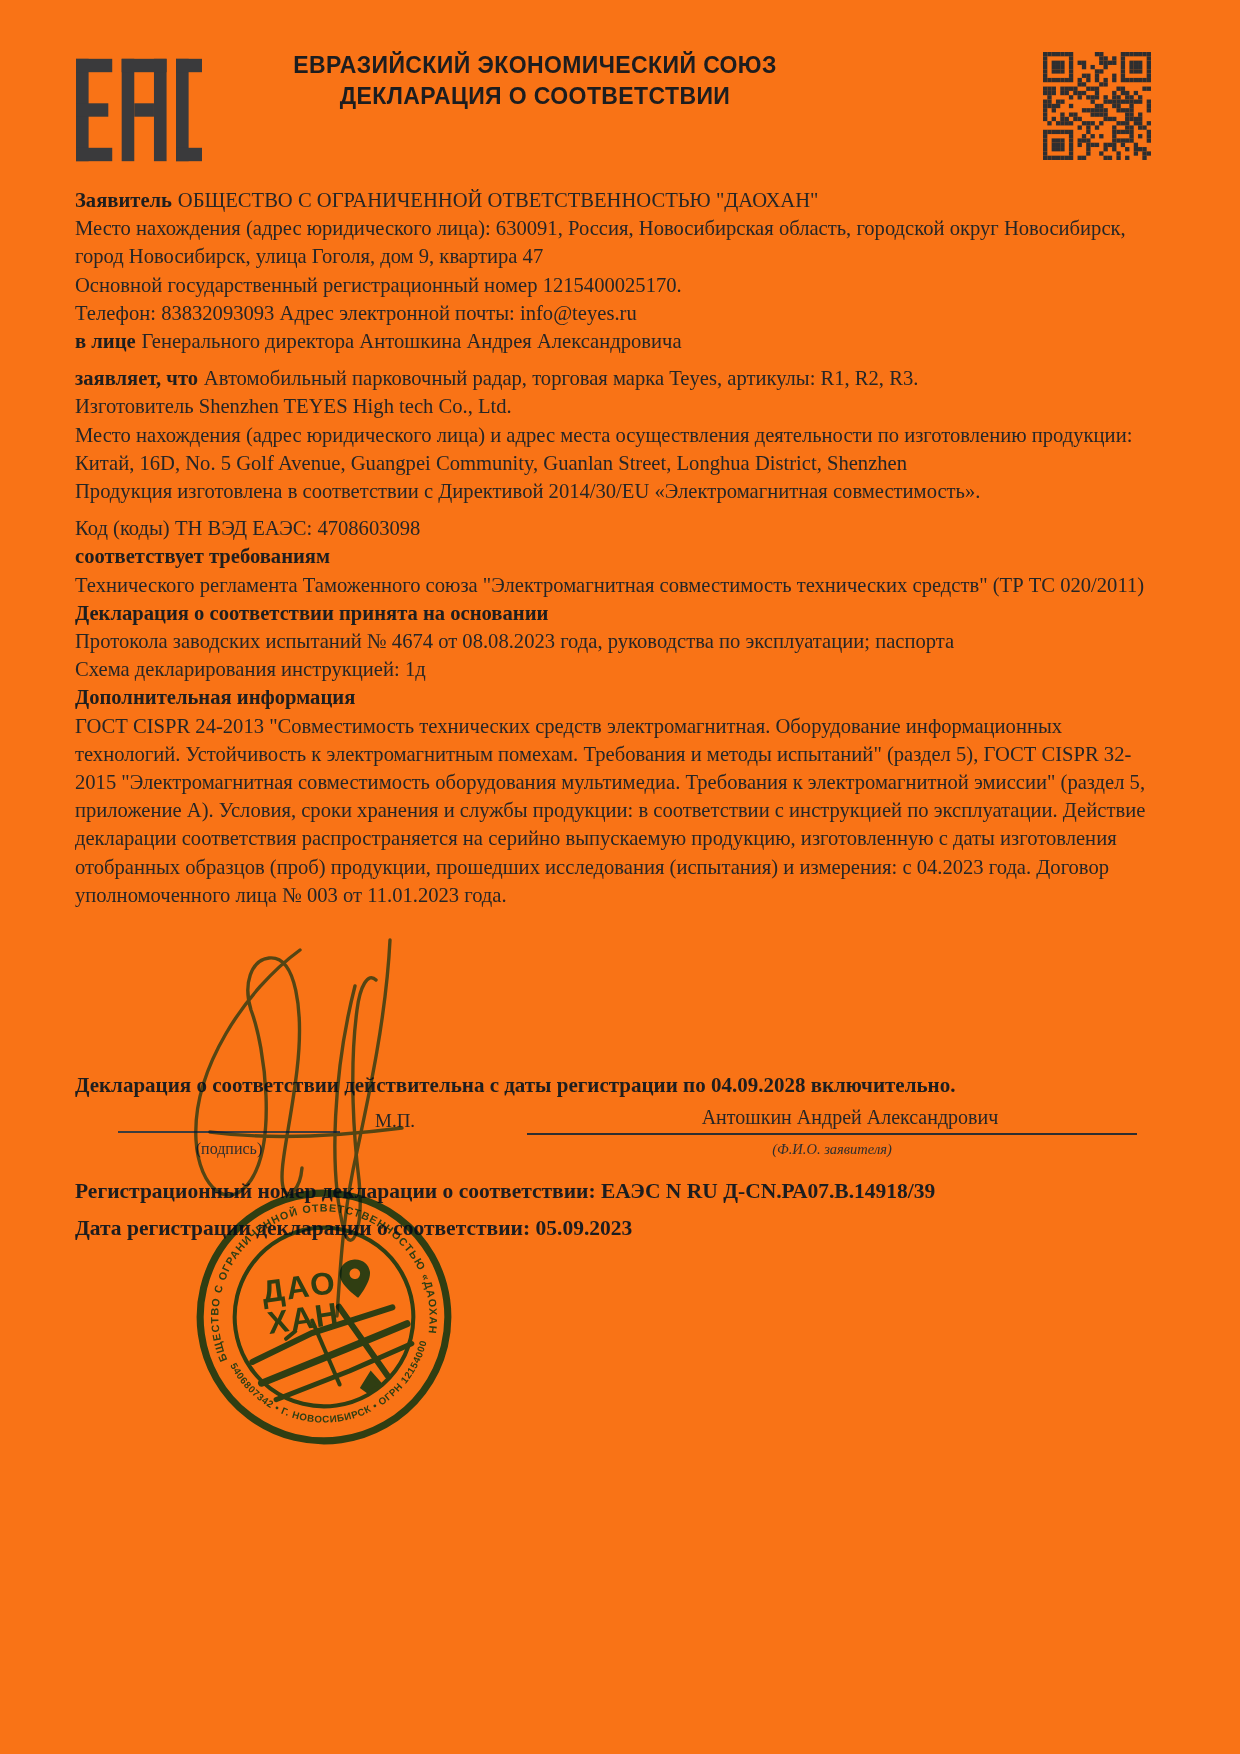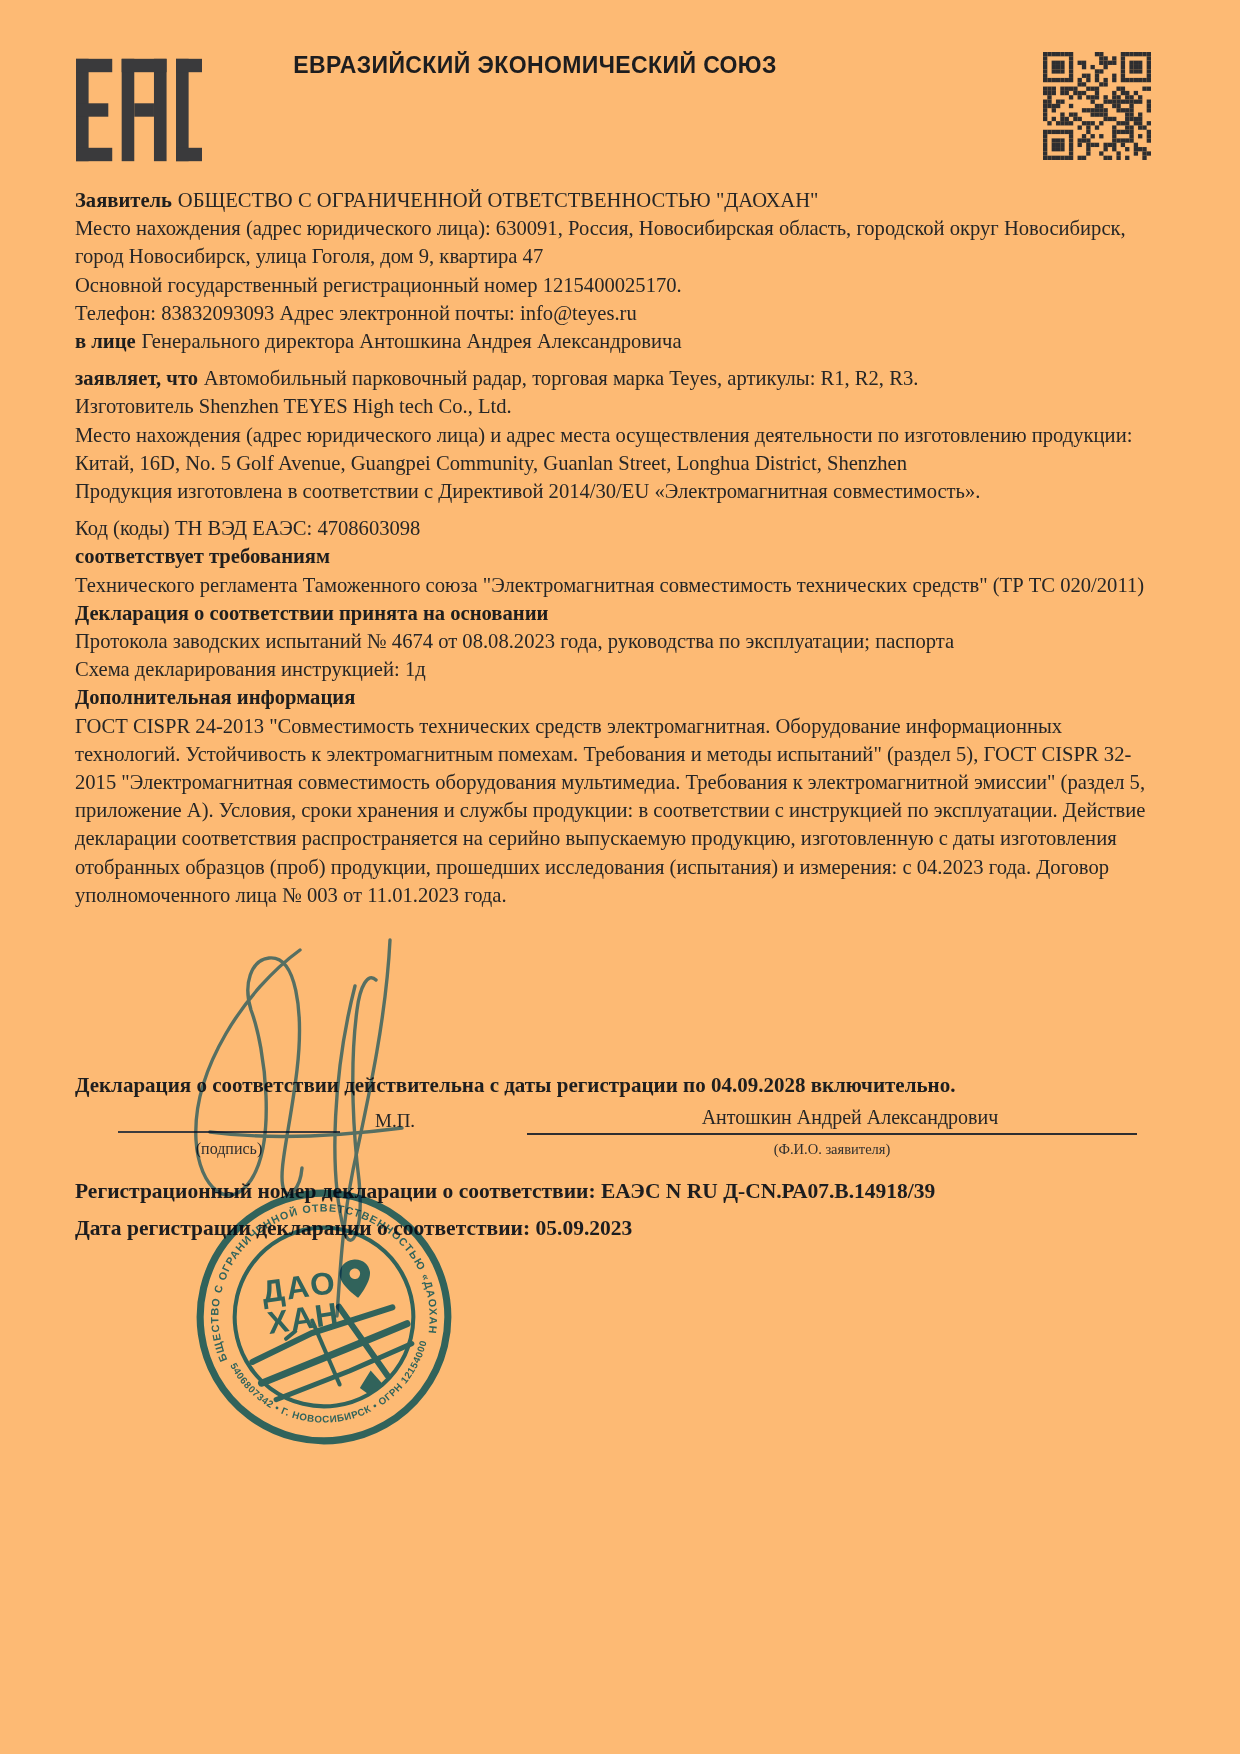--- a/index.html
+++ b/index.html
@@ -1,18 +1,18 @@
 <!DOCTYPE html>
 <html lang="ru"><head>
 <meta charset="utf-8">
 <style>
   html,body{margin:0;padding:0;background:#ffffff;}
   .page{
     position:relative;width:1240px;height:1754px;margin:0 auto;
-    background:#fdba74;overflow:hidden;
+    background:#f97316;overflow:hidden;
     font-family:"Liberation Serif","DejaVu Serif",serif;
     color:#262626;
   }
   
   .eac-logo{position:absolute;left:76px;top:44px;width:126px;height:132px;}
   .doc-title{
     position:absolute;left:210px;top:50px;width:650px;text-align:center;
     font-family:"Liberation Sans","DejaVu Sans",sans-serif;
     font-weight:bold;font-size:23px;line-height:31px;color:#1d1d1f;letter-spacing:.4px;
   }
@@ -29,21 +29,21 @@
   .validity{
     position:absolute;left:75px;top:1073px;width:1100px;
     font-size:21px;font-weight:bold;color:#1e1e1e;
   }
   
   .mp{position:absolute;left:375px;top:1110px;font-size:19px;}
   .fio-name{position:absolute;left:640px;top:1106px;width:420px;text-align:center;font-size:20px;}
   .sig-line{position:absolute;left:118px;top:1131px;width:222px;border-top:2.4px solid #3c3c3e;}
   .fio-line{position:absolute;left:527px;top:1133px;width:610px;border-top:2.6px solid #2e2e30;}
   .sig-caption{position:absolute;left:118px;top:1140px;width:222px;text-align:center;font-size:16px;color:#2e2e2e;}
-  .fio-caption{position:absolute;left:527px;top:1141px;width:610px;text-align:center;font-size:14.5px;color:#2e2e2e;}
+  .fio-caption{position:absolute;left:527px;top:1141px;width:610px;text-align:center;font-size:14.5px;color:#2e2e2e;font-style:italic;}
   
   .reg-line1{position:absolute;left:75px;top:1179px;font-size:21.5px;font-weight:bold;color:#1d1d1f;}
   .reg-line2{position:absolute;left:75px;top:1216px;font-size:21.5px;font-weight:bold;color:#1d1d1f;}
   
   .stamp{
     position:absolute;left:190px;top:1183px;width:268px;height:268px;
     mix-blend-mode:multiply;opacity:.92;transform:rotate(-8deg);
   }
   .stamp text{font-family:"Liberation Sans","DejaVu Sans",sans-serif;}
   .signature{
@@ -70,20 +70,21 @@
       <rect x="74" y="56.5" width="25" height="17"></rect>
 
       <rect x="127" y="0" width="16" height="130"></rect>
       <rect x="127" y="0" width="33" height="17"></rect>
       <rect x="127" y="113" width="33" height="17"></rect>
     </g>
   </svg>
 
   <div class="doc-title">
     <div>ЕВРАЗИЙСКИЙ ЭКОНОМИЧЕСКИЙ СОЮЗ</div>
+    <div>ДЕКЛАРАЦИЯ О СООТВЕТСТВИИ</div>
   </div>
 
   <svg class="qr" id="qr-svg" viewBox="0 0 25 25">
       <g fill="#2e2e30">
         <rect x="0" y="0" width="1" height="1"></rect>
         <rect x="1" y="0" width="1" height="1"></rect>
         <rect x="2" y="0" width="1" height="1"></rect>
         <rect x="3" y="0" width="1" height="1"></rect>
         <rect x="4" y="0" width="1" height="1"></rect>
         <rect x="5" y="0" width="1" height="1"></rect>

